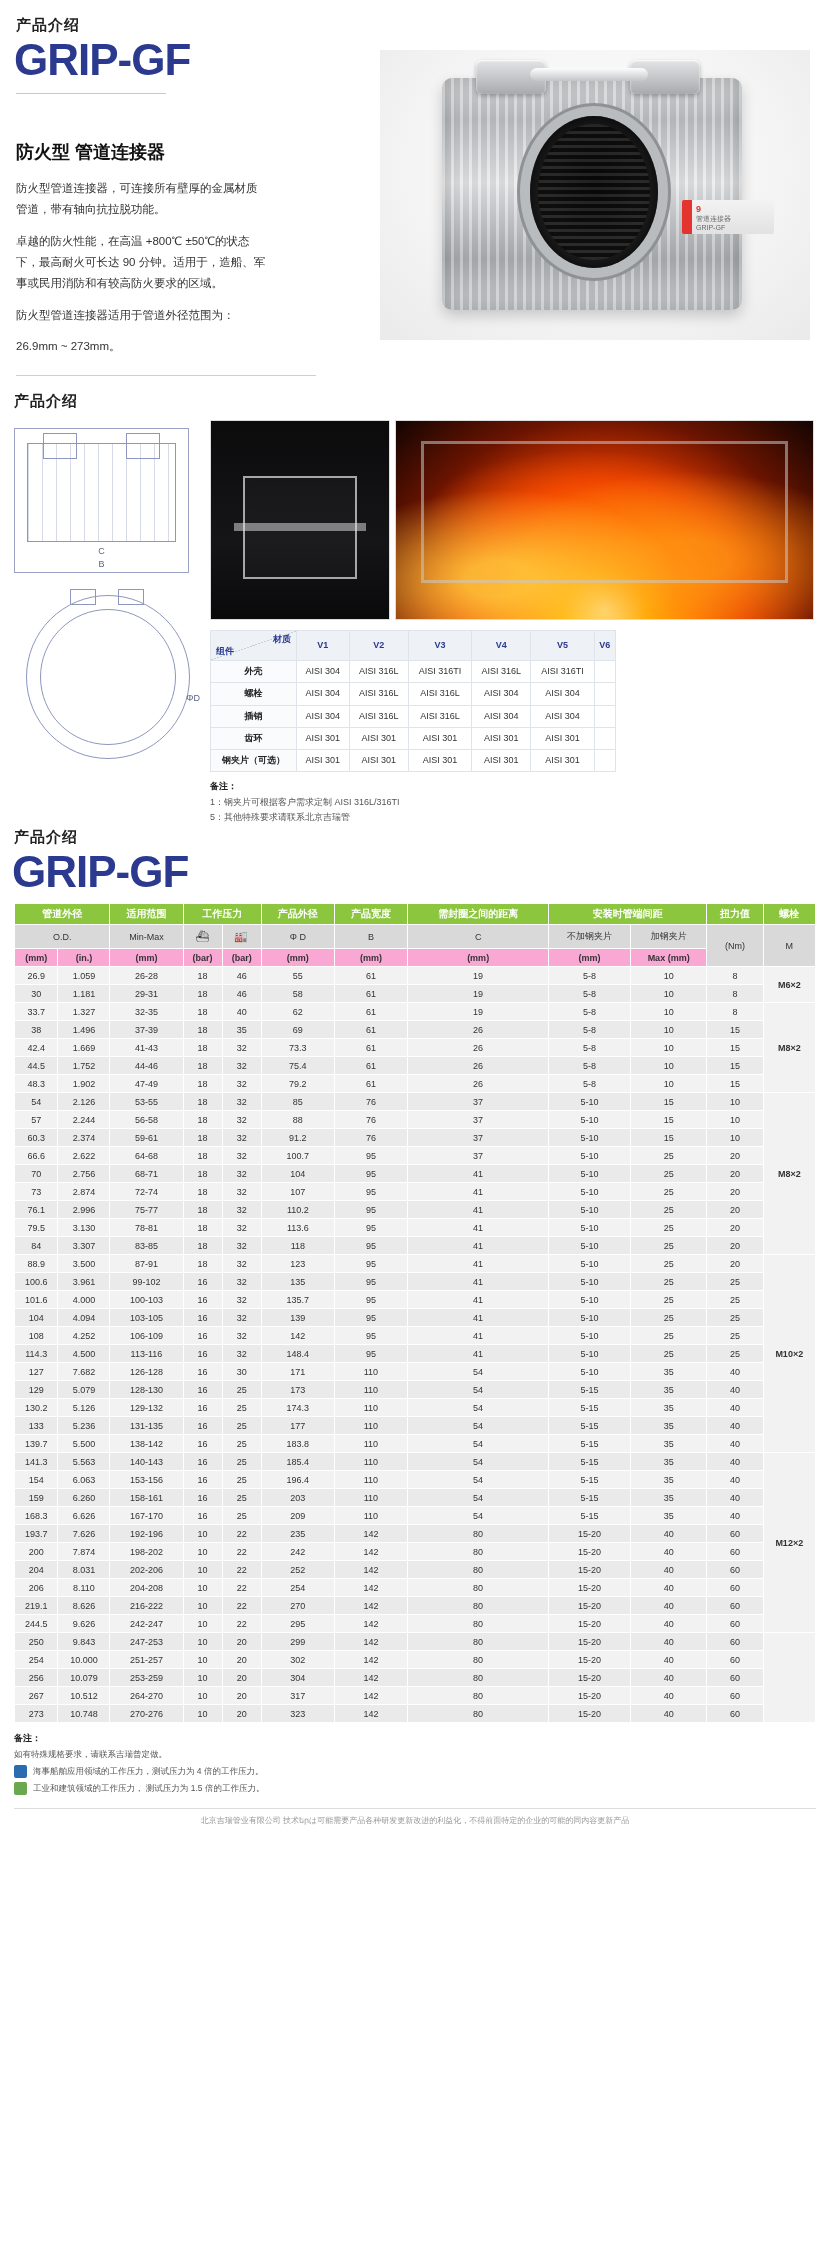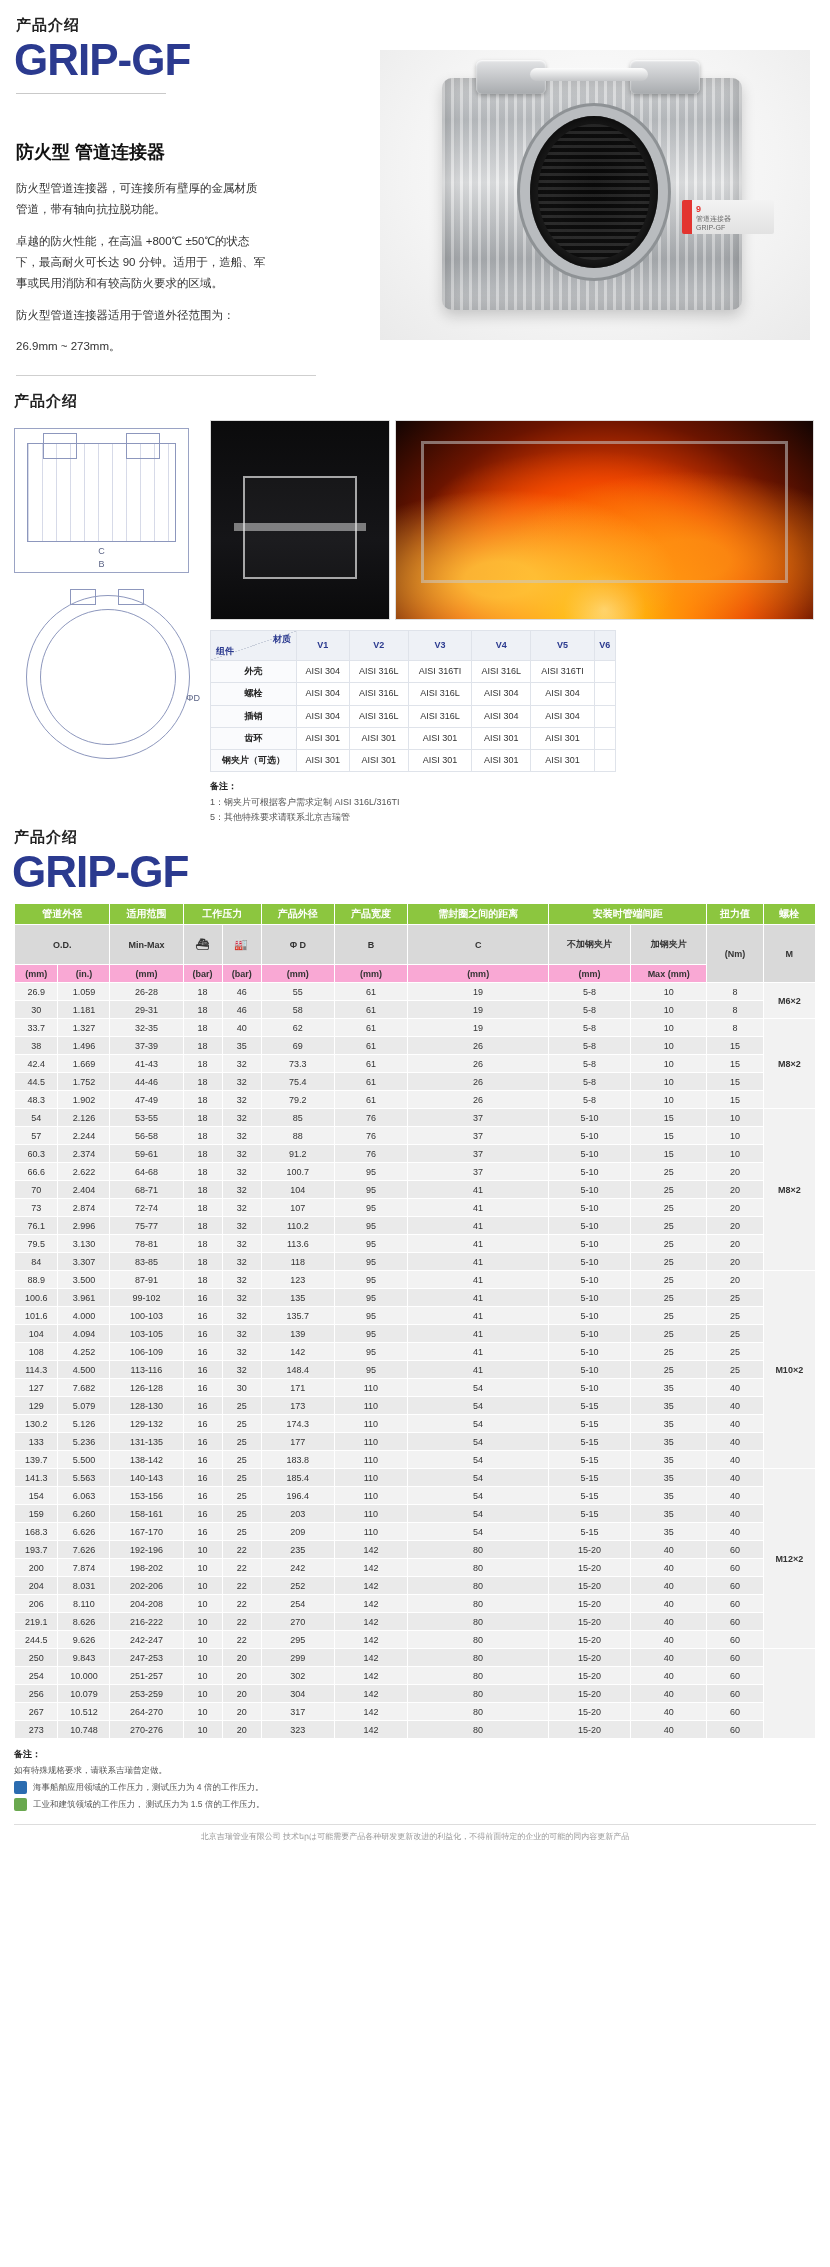--- a/index.html
+++ b/index.html
@@ -182,21 +182,21 @@
   
   .spec-wrap { margin: 8px 14px 0 14px; }
   table.spec { border-collapse: collapse; width: 802px; font-size: 9px; }
   table.spec th, table.spec td {
     border: 1px solid #ffffff; text-align:center; padding: 3px 1px; color:#333;
   }
   table.spec thead tr.h1 th {
     background: #8cc63f; color:#fff; font-weight:bold; height: 16px; font-size:10px;text-align:center;
   }
   table.spec thead tr.h2 th {
-    background: #d9d9d9; color:#333; font-weight:bold; height: 40px;
+    background: #d9d9d9; color:#333; font-weight:normal; height: 24px;
   }
   table.spec thead tr.h3 th {
     background: #f9a8d4; color:#333; font-weight:bold; height: 18px;
   }
   table.spec tbody td { background:#f2f2f2; height: 18px; }
   table.spec tbody tr:nth-child(even) td { background:#eaeaea; }
   table.spec td.m { background:#f2f2f2 !important; font-weight:bold; }
   .icon-glyph { display:inline-block; font-size:11px; line-height:1; color:#333;}
 
   .notes { margin: 8px 14px 0 14px; font-size: 8.5px; color:#555; line-height:1.75;}
@@ -534,21 +534,21 @@
               <td>32</td>
               <td>100.7</td>
               <td>95</td>
               <td>37</td>
               <td>5-10</td>
               <td>25</td>
               <td>20</td>
             </tr>
             <tr>
               <td>70</td>
-              <td>2.404</td>
+              <td>2.756</td>
               <td>68-71</td>
               <td>18</td>
               <td>32</td>
               <td>104</td>
               <td>95</td>
               <td>41</td>
               <td>5-10</td>
               <td>25</td>
               <td>20</td>
             </tr>

